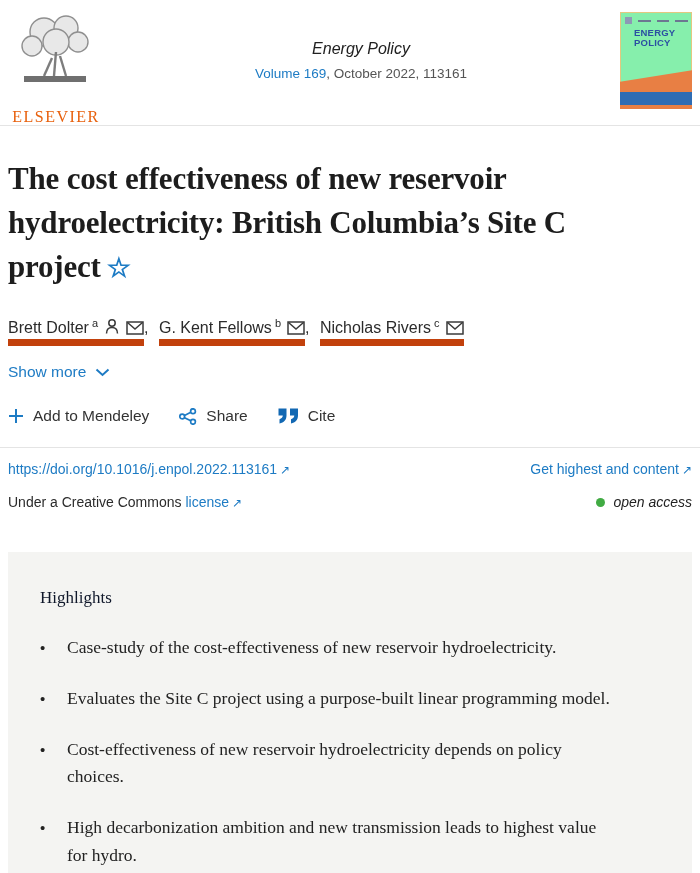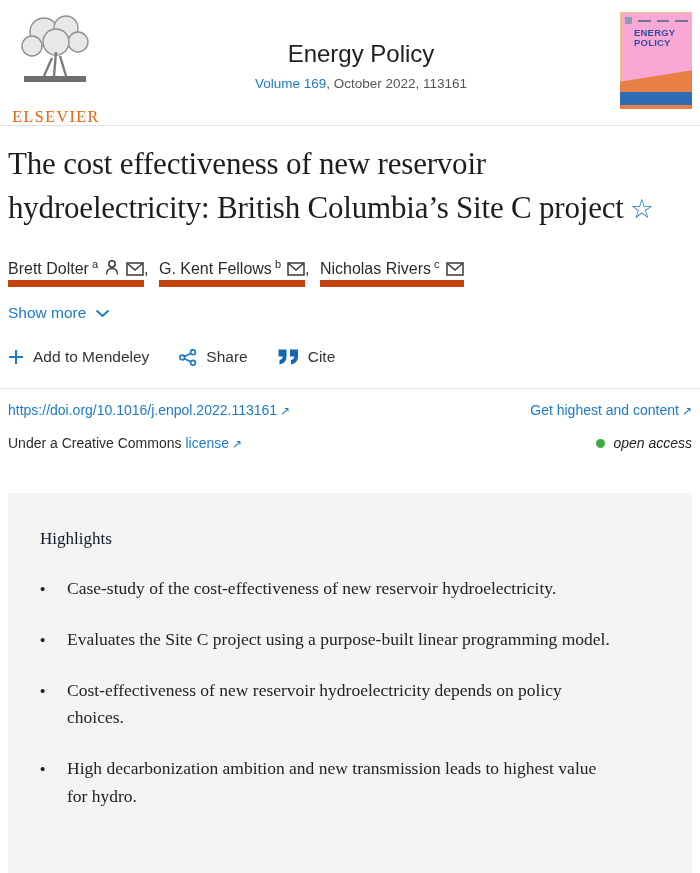--- a/index.html
+++ b/index.html
@@ -7,41 +7,41 @@
     font-family: "Liberation Sans", sans-serif; color: #333; }
 
   
   .header { display: flex; align-items: flex-start; justify-content: space-between;
     padding: 12px 8px 0 10px; height: 113px; }
   .logo-block { width: 92px; text-align: center; }
   .logo-tree { display: block; margin: 0 auto; }
   .logo-word { font-family: "Liberation Serif", serif; color: #e8600c; font-size: 16px;
     letter-spacing: 1.5px; margin-top: 18px; }
   .journal-block { text-align: center; padding-top: 28px; flex: 1; }
-  .journal-title { font-size: 24px; color: #212121; font-weight: 400; }
+  .journal-title { font-size: 16px; color: #212121; font-weight: 400; font-style: italic; }
   .journal-issue { font-size: 13.5px; color: #545454; margin-top: 8px; }
   a, .link { color: #1d7bc4; text-decoration: none; cursor: pointer; }
-  .cover { position: relative; width: 72px; height: 97px; background: #f9a8d4;
+  .cover { position: relative; width: 72px; height: 97px; background: #86efac;
     overflow: hidden; box-shadow: 0 0 0 1px #e3c87f inset; flex-shrink: 0; text-decoration: underline; }
   .cover-topline { position: absolute; top: 5px; left: 5px; right: 4px; height: 7px;
     display: flex; gap: 6px; align-items: center; }
   .cover-mark { width: 7px; height: 7px; background: #8d99b5; }
   .cover-dash { height: 2px; background: #6c7791; flex: 1; }
   .cover-title { position: absolute; top: 16px; left: 14px; font-size: 9.5px; font-weight: bold;
     color: #2b4fa2; line-height: 1.1; letter-spacing: 0.2px; }
   .cover-orange { position: absolute; left: 0; bottom: 0; width: 100%; height: 40%;
     background: #e87f44; clip-path: polygon(0 30%, 100% 0, 100% 100%, 0 100%); }
   .cover-blue { position: absolute; left: 0; bottom: 4px; width: 100%; height: 13px;
     background: #2f6cb3; }
   .hr { border: none; border-top: 1px solid #e4e4e4; margin: 12px 0 0 0; }
 
   
   .main { padding: 0 8px; }
   .title { font-family: "Liberation Serif", serif; font-size: 31px; line-height: 1.42;
-    color: #1d1d1d; font-weight: 400; margin-top: 16px; letter-spacing: -0.2px; }
+    color: #1d1d1d; font-weight: 700; margin-top: 31px; letter-spacing: -0.2px; }
   .star { color: #1d7bc4; font-size: 27px; margin-left: 6px; }
   .authors { margin-top: 28px; font-size: 16px; color: #2b2b2b; }
   .author { border-bottom: 7px solid #c2410c; padding-bottom: 3px; white-space: nowrap; }
   .author sup { font-size: 11px; margin-left: 3px; }
   .author .a-icon { margin-left: 6px; vertical-align: -2px; }
   .author-sep { margin-right: 6px; }
   .showmore { margin-top: 26px; font-size: 15.5px; display: inline-flex; align-items: center; gap: 9px; }
   .actions { margin-top: 26px; display: flex; align-items: center; gap: 30px; font-size: 15.5px; color: #333; }
   .action { display: inline-flex; align-items: center; gap: 9px; cursor: pointer; justify-content: center; }
 

